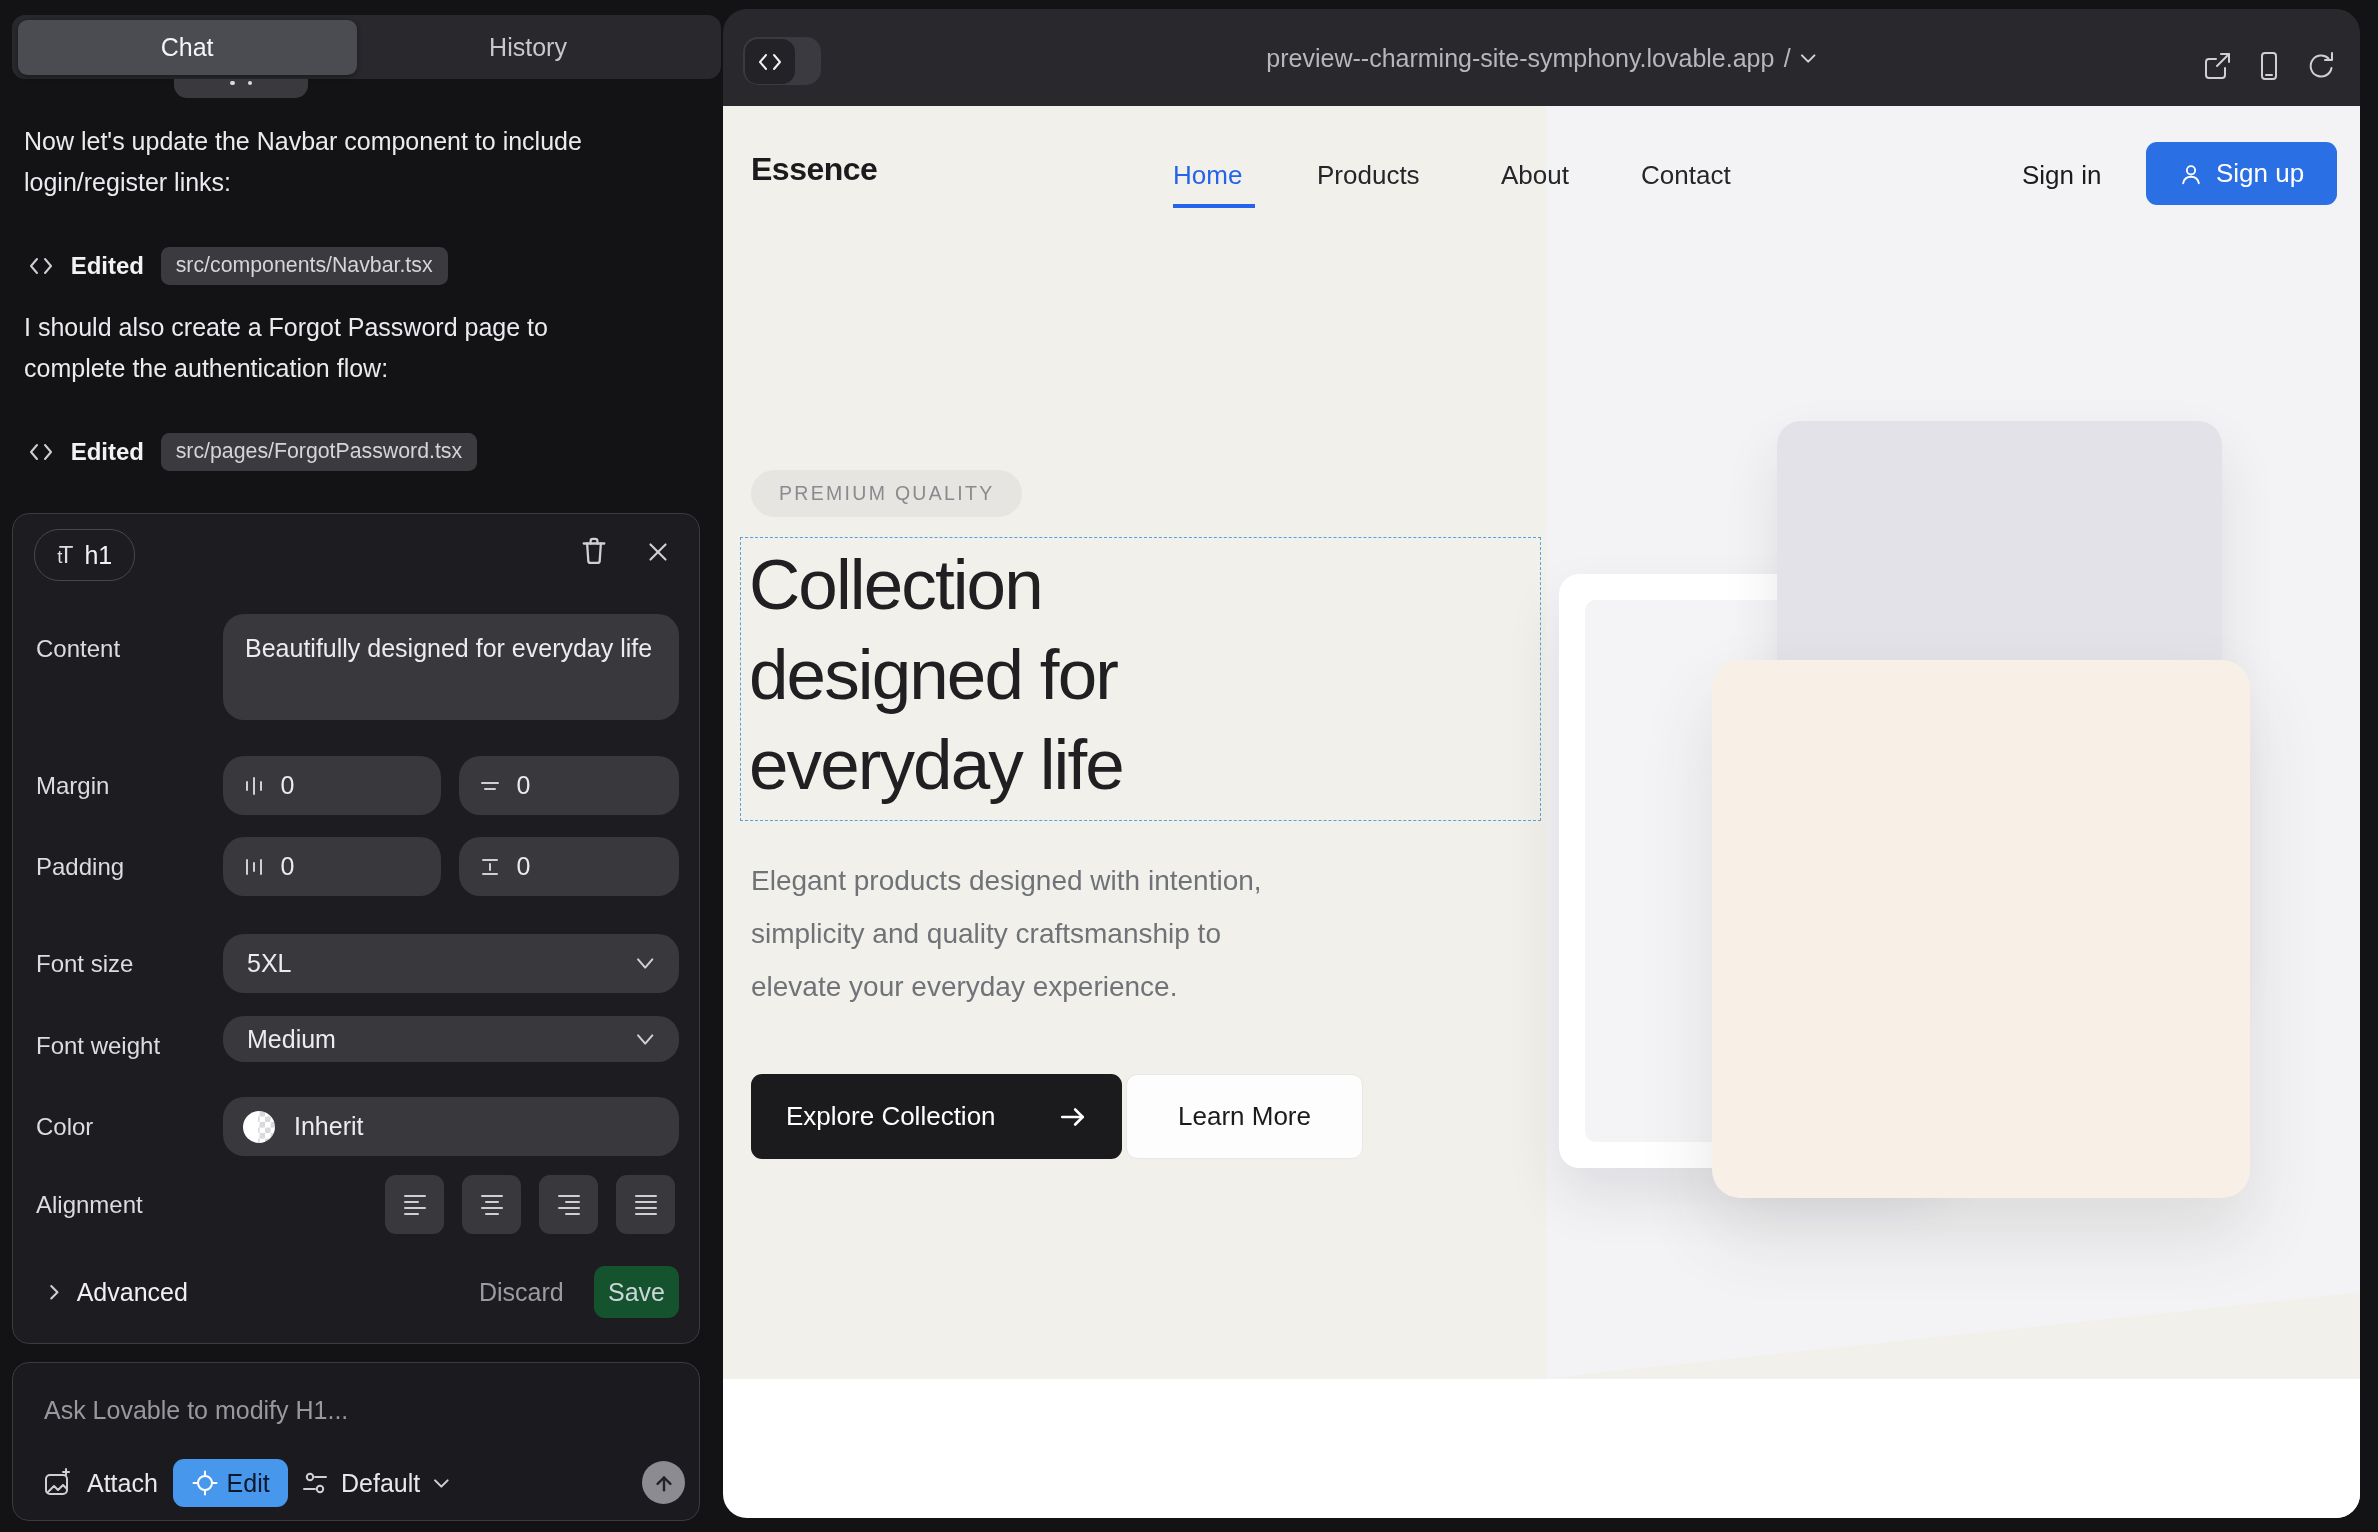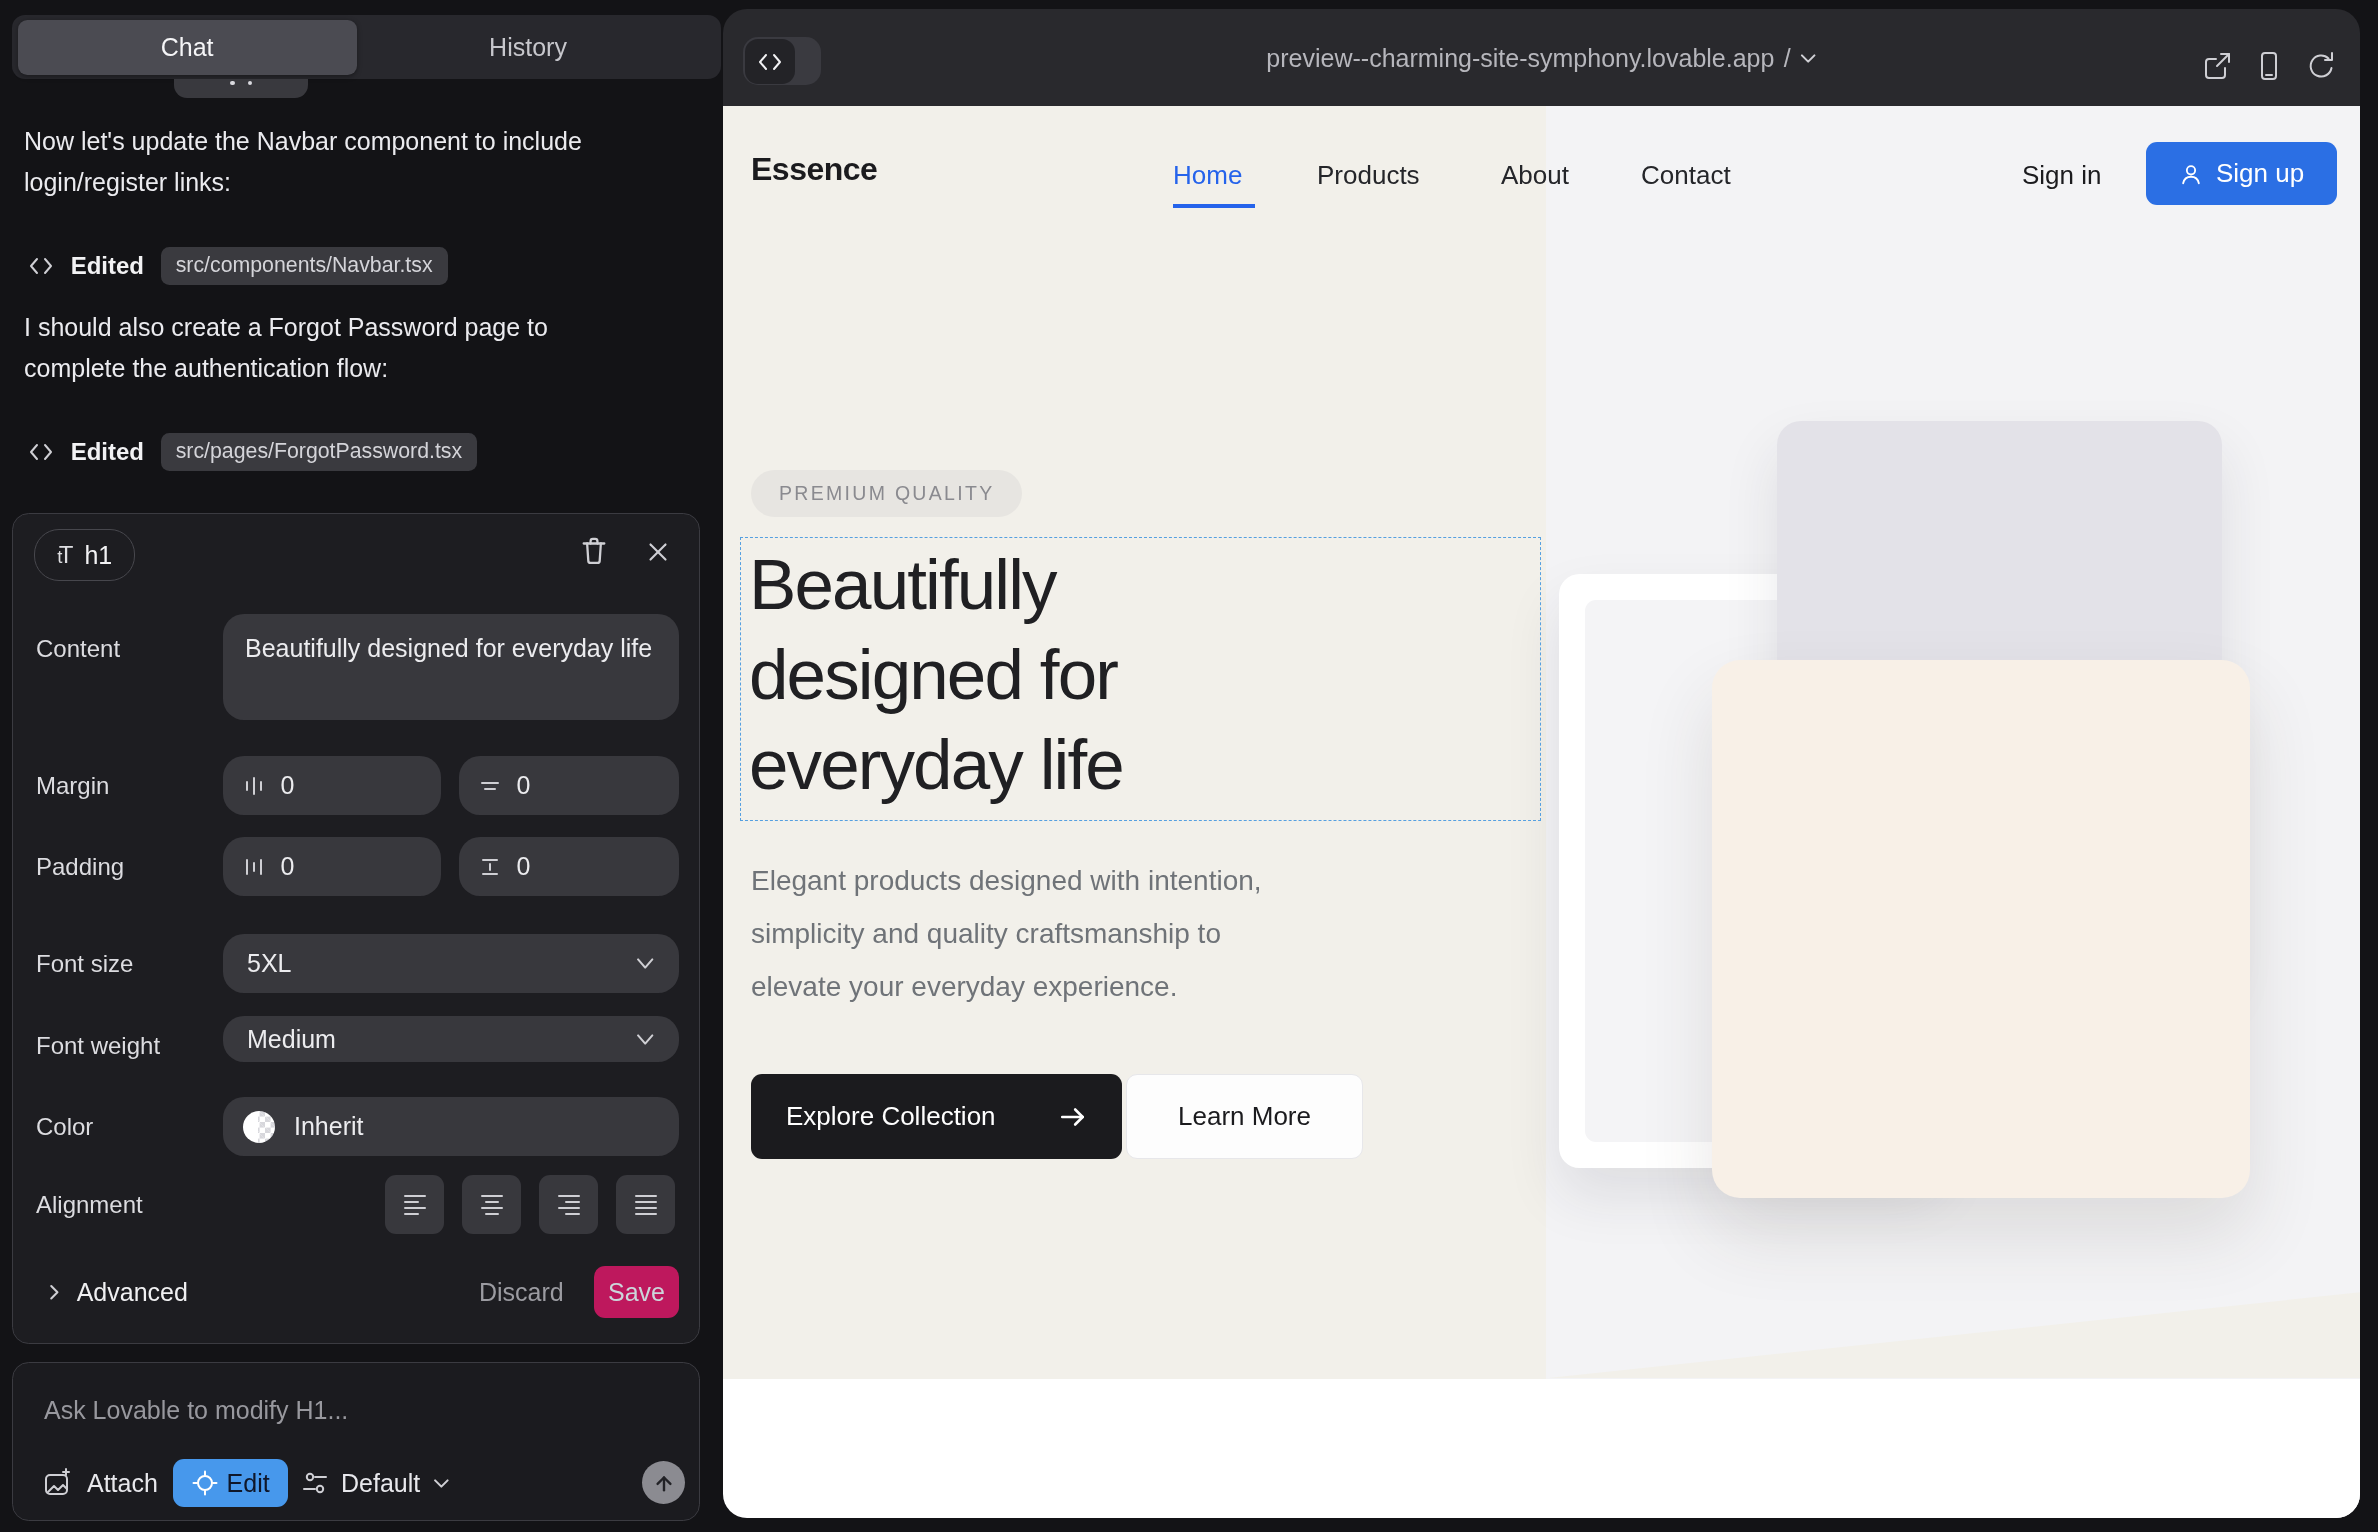--- a/index.html
+++ b/index.html
@@ -28,21 +28,21 @@
   .row-label{font-size:24px;color:#dcdce0;font-weight:500;}
   .field{background:#38383d;border-radius:21px;display:flex;align-items:center;color:#ececef;font-size:25px;box-sizing:border-box;}
   .align-btn{width:59px;height:59px;background:#38383d;border-radius:11px;display:flex;align-items:center;justify-content:center;}
   .swatch{width:32px;height:32px;border-radius:50%;
     background-image:linear-gradient(90deg,#ffffff 0 46%,rgba(255,255,255,0) 46%),
       linear-gradient(45deg,#d7d7dc 25%,transparent 25%,transparent 75%,#d7d7dc 75%),
       linear-gradient(45deg,#d7d7dc 25%,transparent 25%,transparent 75%,#d7d7dc 75%);
     background-color:#fff;background-size:100% 100%,11px 11px,11px 11px;background-position:0 0,0 0,5.6px 5.6px;}
   .adv-label{color:#f0f0f2;font-size:25px;font-weight:500;}
   .discard{color:#9b9ba1;font-size:25px;}
-  .save-btn{width:85px;height:52px;border-radius:11px;background:#be185d;color:#ccd5da;font-size:25px;display:flex;align-items:center;justify-content:center;}
+  .save-btn{width:85px;height:52px;border-radius:11px;background:#14532d;color:#ccd5da;font-size:25px;display:flex;align-items:center;justify-content:center;}
 
   .prompt-box{left:12px;top:1362px;width:688px;height:159px;background:#1b1b1f;border:0.9px solid #3b3b41;border-radius:16.7px;box-sizing:border-box;}
   .prompt-ph{color:#98989e;font-size:25px;}
   .chip-label{color:#e8e8ec;font-size:25px;}
   .edit-pill{height:48px;padding:0 18.6px;background:#4798ec;border-radius:11px;gap:9px;color:#0f172a;font-size:25px;}
   .send-btn{width:43px;height:43px;border-radius:50%;background:#8b8b91;display:flex;align-items:center;justify-content:center;}
 
   
   .frame{left:723px;top:9.3px;width:1637px;height:1509px;background:#29292d;border-radius:24px;overflow:hidden;}
   .code-toggle{left:20.4px;top:28px;width:78px;height:48px;background:#3a3a40;border-radius:15px;}
@@ -347,21 +347,21 @@
           <circle cx="13" cy="9" r="4.5"></circle>
             <path d="M4.5 23c1-4.8 4.4-7 8.5-7s7.5 2.2 8.5 7"></path>
         </svg>
         <span>Sign up</span>
       </div>
 
       <div class="abs badge">PREMIUM QUALITY</div>
 
       <div class="abs selection"></div>
       <div class="abs hero-h1">
-        <span style="display:block;">Beautifully</span>
+        <span style="display:block;">Collection</span>
         <span style="display:block;">designed for</span>
         <span style="display:block;">everyday life</span>
       </div>
 
       <div class="abs cta-dark">
         <span>Explore Collection</span>
         <svg class="icn" style="stroke:#ffffff;stroke-width:2.4;" width="28" height="24" viewBox="0 0 26 22">
           <line x1="3" y1="11" x2="22" y2="11"></line>
             <polyline points="15,4 22,11 15,18"></polyline>
         </svg>

